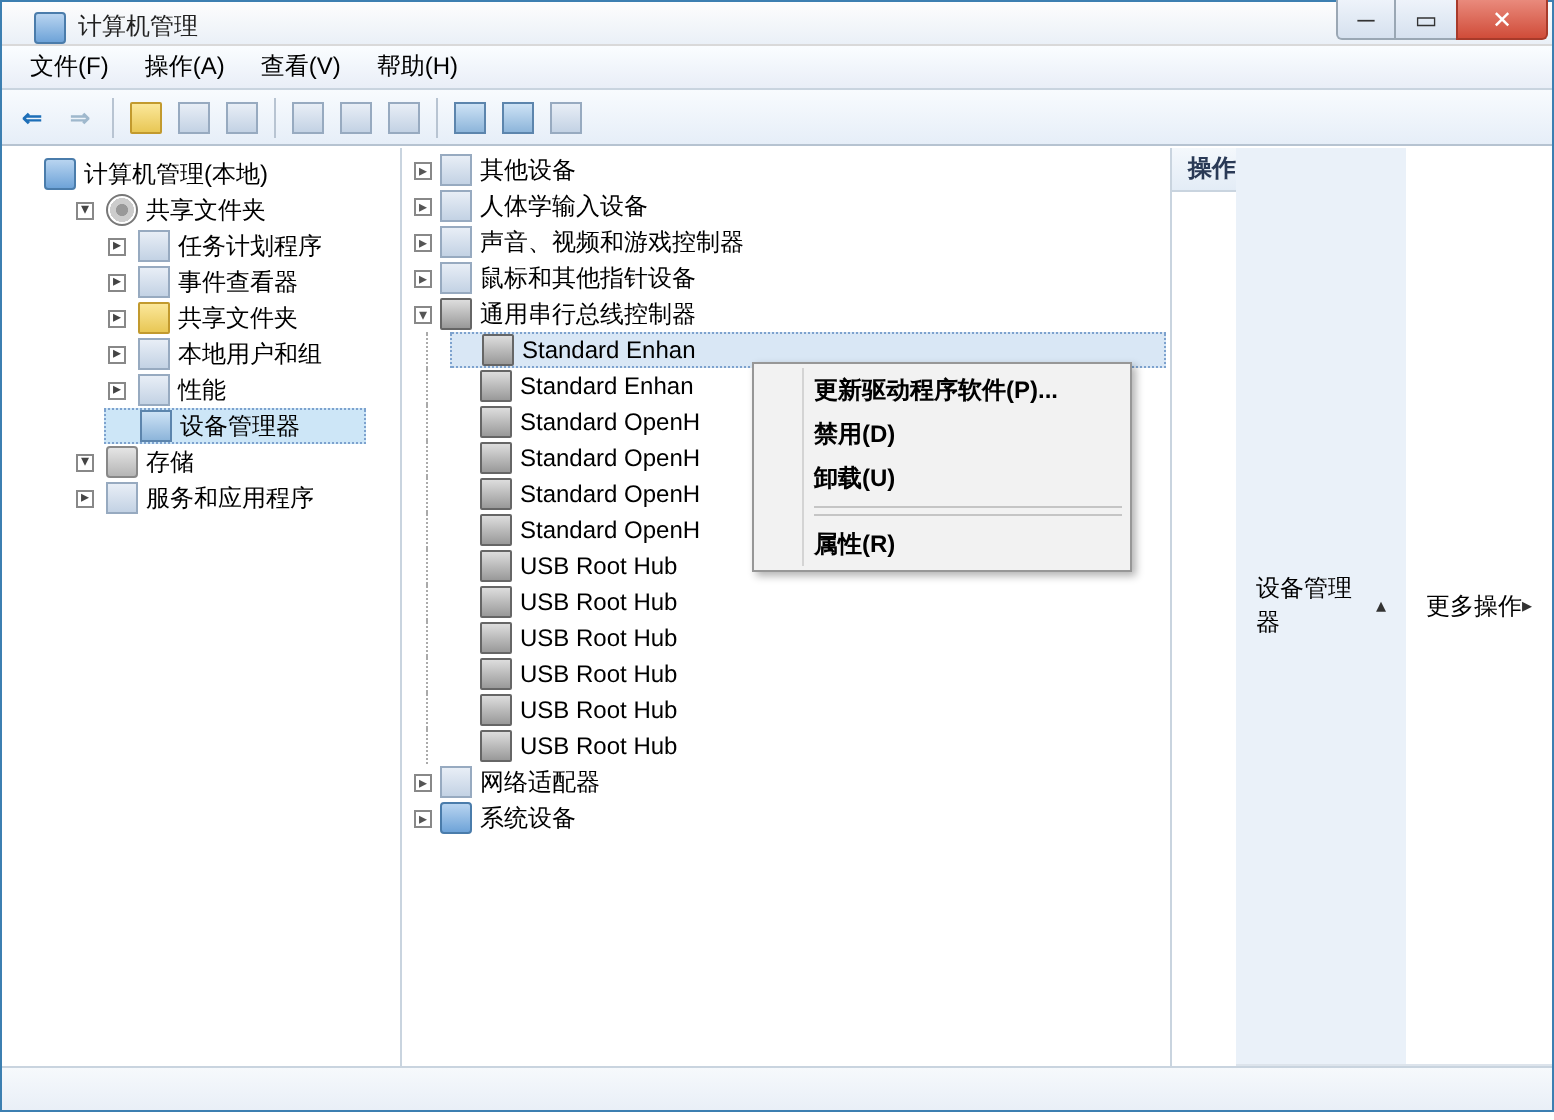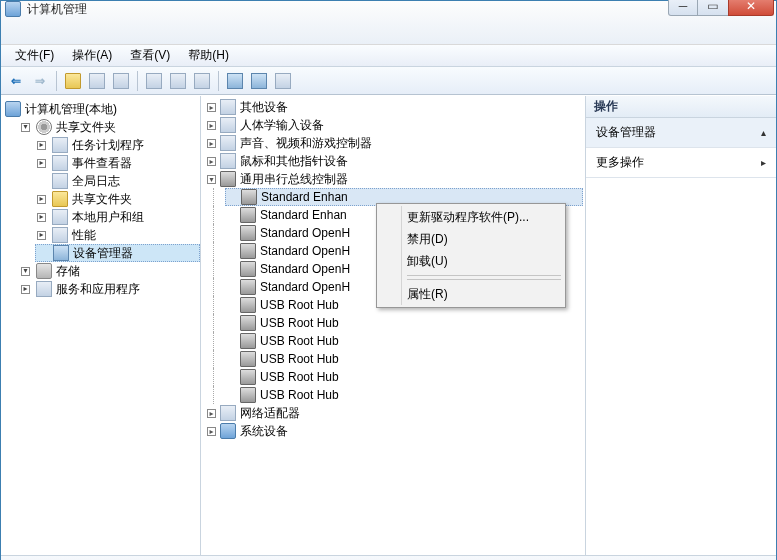--- a/index.html
+++ b/index.html
@@ -1,37 +1,37 @@
 <!DOCTYPE html>
 <html><head>
 <meta charset="utf-8">
 <style>
 * { margin: 0; padding: 0; box-sizing: border-box; font-family: "Microsoft YaHei", SimSun, sans-serif; font-size: 12px; }
 body { background: #fff; width: 777px; height: 560px; overflow: hidden; }
 
 .window { border: 1px solid #3c7fb1; background: #fff; }
-.titlebar { height: 44px; background: linear-gradient(#fdfdfd, #eaf0f7); display: flex; align-items: flex-start; padding-left: 4px; border-bottom: 1px solid #d9d9d9; }
+.titlebar { height: 22px; background: linear-gradient(#fdfdfd, #eaf0f7); display: flex; align-items: flex-end; padding-left: 16px; border-bottom: 1px solid #d9d9d9; }
 .titlebar-icon { width: 16px; height: 16px; margin-right: 6px; }
 .titlebar-text { flex: 1; color: #222; }
 .win-btns { display: flex; height: 22px; margin-right: 2px; margin-top: -5px; }
 .win-btn { width: 30px; height: 20px; border: 1px solid #9aa7b4; border-top: none; background: linear-gradient(#eef3fa,#d6e1ef); display: flex; align-items: center; justify-content: center; font-family: Arial; color: #333; }
 .win-btn.min { border-radius: 0 0 0 3px; }
 .win-btn.close { border-radius: 0 0 3px 0; background: linear-gradient(#e98a7c,#d04c39); color: #fff; width: 46px; border-color: #a83a2a; }
 .win-btn.max { border-left: none; border-right: none; }
 
 .menubar { height: 22px; background: linear-gradient(#fafdff,#e9eef7); border-bottom: 1px solid #c9d4df; display: flex; align-items: center; padding-left: 6px; gap: 2px; }
 .menu-item { padding: 0 8px; cursor: default; text-align: center; }
 
 .toolbar { height: 28px; background: linear-gradient(#f8fbfe,#e6eef8); border-bottom: 1px solid #b6c3d1; display: flex; align-items: center; padding-left: 4px; gap: 2px; }
 .tool-btn { width: 22px; height: 22px; display: flex; align-items: center; justify-content: center; border-radius: 2px; }
 .tool-sep { width: 1px; height: 20px; background: #b8c4d2; margin: 0 3px; }
 
 .body-area { display: flex; height: 460px; border-top:1px solid #fff; }
 
-.left-pane { width: 200px; border-right: 1px solid #c9d4df; overflow: auto; padding: 4px 0; }
+.left-pane { width: 200px; border-right: 1px solid #c9d4df; overflow: auto; padding: 4px 17px; }
 .tree ul { list-style: none; padding-left: 16px; }
 .tree > ul { padding-left: 2px; }
 .tree li { white-space: nowrap; position: relative; }
 .node { display: flex; align-items: center; height: 18px; padding: 1px 2px; gap: 4px; cursor: default; }
 .toggle { width: 9px; height: 9px; border: 1px solid #888; background: #fff; display: inline-flex; align-items: center; justify-content: center; font-size: 8px; line-height: 1; color: #444; margin-right: 2px; }
 .toggle.empty { visibility: hidden; }
 .node-icon { width: 16px; height: 16px; display: inline-block; }
 .node.selected { background: #cde6f7; border: 1px dotted #7da2ce; }
 
 .mid-pane { flex: 1; border-right: 1px solid #c9d4df; overflow: hidden; display: flex; flex-direction: column; position: relative; }
@@ -39,31 +39,31 @@
 .dev-tree ul { list-style: none; padding-left: 20px; }
 .dev-tree > ul { padding-left: 2px; }
 .dev-tree li { position: relative; }
 .dev-tree li::before { content: ""; position: absolute; left: -12px; top: 0; bottom: 0; border-left: 1px dotted #aaa; }
 .dev-node { display: flex; align-items: center; height: 18px; gap: 4px; padding: 0 2px; cursor: default; white-space: nowrap; }
 .dev-node.selected { background: #d9e7f5; border: 1px dotted #7da2ce; }
 .dev-toggle { width: 9px; height: 9px; border: 1px solid #888; background: #fff; display: inline-flex; align-items: center; justify-content: center; font-size: 8px; color: #555; flex-shrink: 0; }
 .dev-toggle.empty { visibility: hidden; }
 .dev-icon { width: 16px; height: 16px; flex-shrink: 0; }
 
-.right-pane { width: 190px; display: flex; flex-direction: column; }
+.right-pane { width: 190px; display: flex; flex-direction: row; }
 .right-header { height: 22px; background: linear-gradient(#f4f8fc,#e3ecf6); border-bottom: 1px solid #c9d4df; display: flex; align-items: center; padding-left: 8px; font-weight: bold; color: #2a3a56; }
 .right-section { border-bottom: 1px solid #dde4ec; padding: 6px 10px; display: flex; align-items: center; justify-content: space-between; }
 .right-section.hd { background: #eaf1f9; }
 .arrow-up { font-size: 10px; color: #333; }
 .arrow-right { font-size: 10px; color: #333; }
 
 .statusbar { height: 22px; border-top: 1px solid #c9d4df; background: linear-gradient(#f6f9fc,#e9eff7); }
 
 .context-menu { position: absolute; left: 175px; top: 107px; width: 190px; background: #f2f2f2; border: 1px solid #979797; box-shadow: 2px 2px 4px rgba(0,0,0,.3); padding: 2px; z-index: 100; }
-.context-menu .cm-item { height: 22px; display: flex; align-items: center; padding-left: 28px; position: relative; cursor: default; }
+.context-menu .cm-item { height: 22px; display: flex; align-items: center; padding-left: 28px; position: relative; cursor: default; font-weight: bold; }
 .context-menu .cm-sep { height: 1px; background: #c5c5c5; margin: 3px 2px 3px 28px; }
 .context-menu::before { content: ""; position: absolute; left: 24px; top: 2px; bottom: 2px; width: 1px; background: #d4d4d4; }
 
 
 .ic-computer { background: linear-gradient(#b8d4f0,#6ea3d8); border:1px solid #4a7cab; border-radius:2px; }
 .ic-folder { background: linear-gradient(#fbe79a,#e8c755); border:1px solid #c29a2e; border-radius:1px; }
 .ic-gear { background: radial-gradient(circle,#999 30%,#ccc 31%,#ccc 60%, transparent 61%); border-radius:50%; border:1px solid #777; }
 .ic-monitor { background: linear-gradient(#cde2f5,#8db5da); border:1px solid #5c85ad; }
 .ic-usb { background: linear-gradient(#ddd,#999); border:1px solid #666; border-radius:1px; }
 .ic-disk { background: linear-gradient(#e5e5e5,#b5b5b5); border:1px solid #888; border-radius:2px; }
@@ -154,27 +154,20 @@
                   </li>
                 <li>
                     <div class="node">
                       <span class="toggle">▸</span>
                       <span class="node-icon ic-generic"></span>
                       <span>事件查看器</span>
                     </div>
                   </li>
                 <li>
                     <div class="node">
-                      <span class="toggle empty"></span>
-                      <span class="node-icon ic-generic"></span>
-                      <span>全局日志</span>
-                    </div>
-                  </li>
-                <li>
-                    <div class="node">
                       <span class="toggle">▸</span>
                       <span class="node-icon ic-folder"></span>
                       <span>共享文件夹</span>
                     </div>
                   </li>
                 <li>
                     <div class="node">
                       <span class="toggle">▸</span>
                       <span class="node-icon ic-generic"></span>
                       <span>本地用户和组</span>

